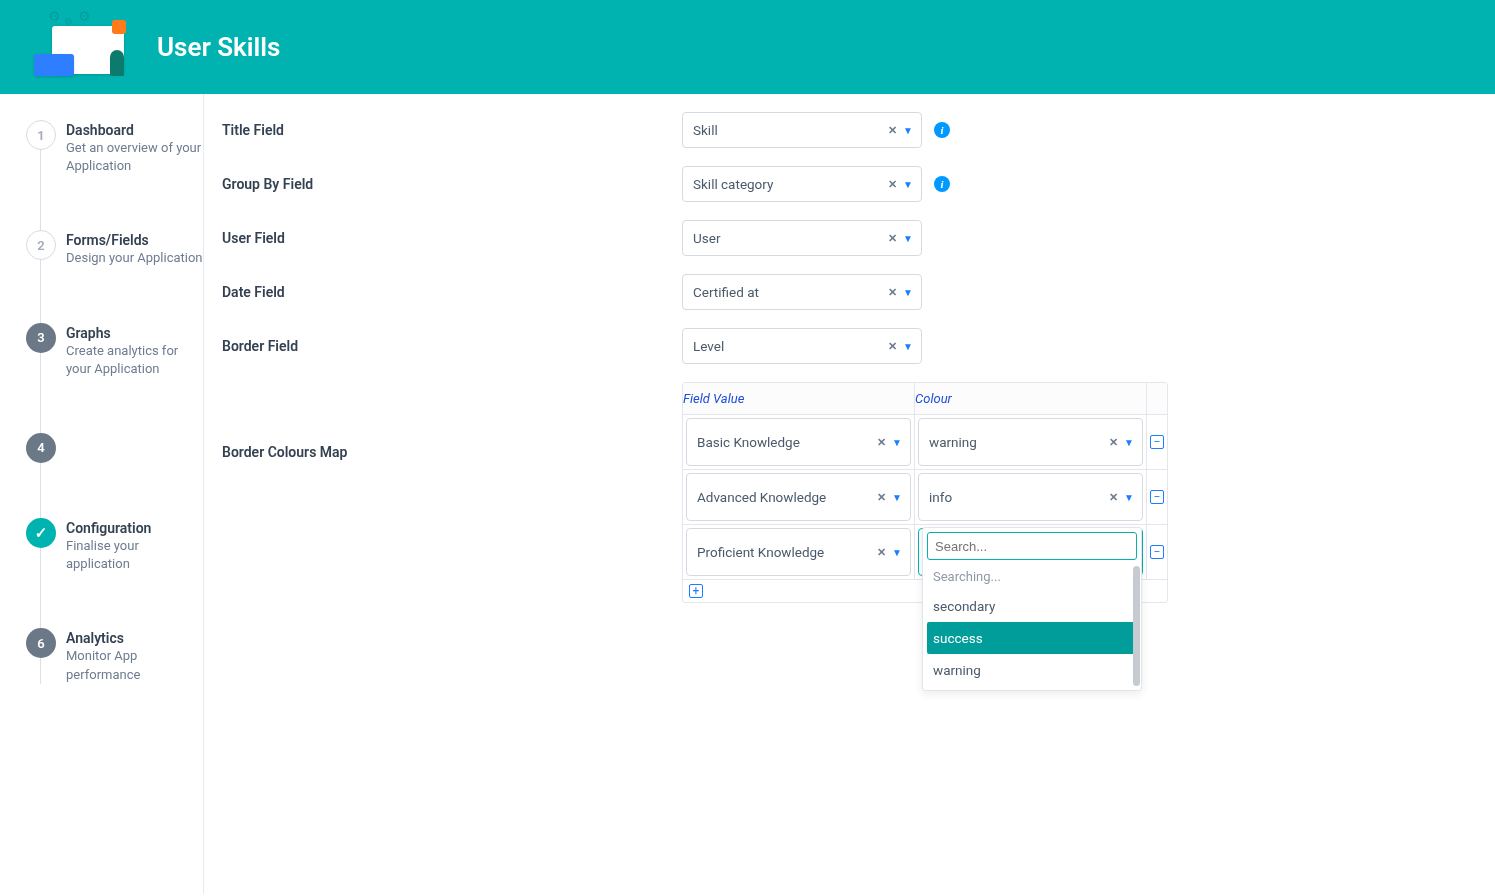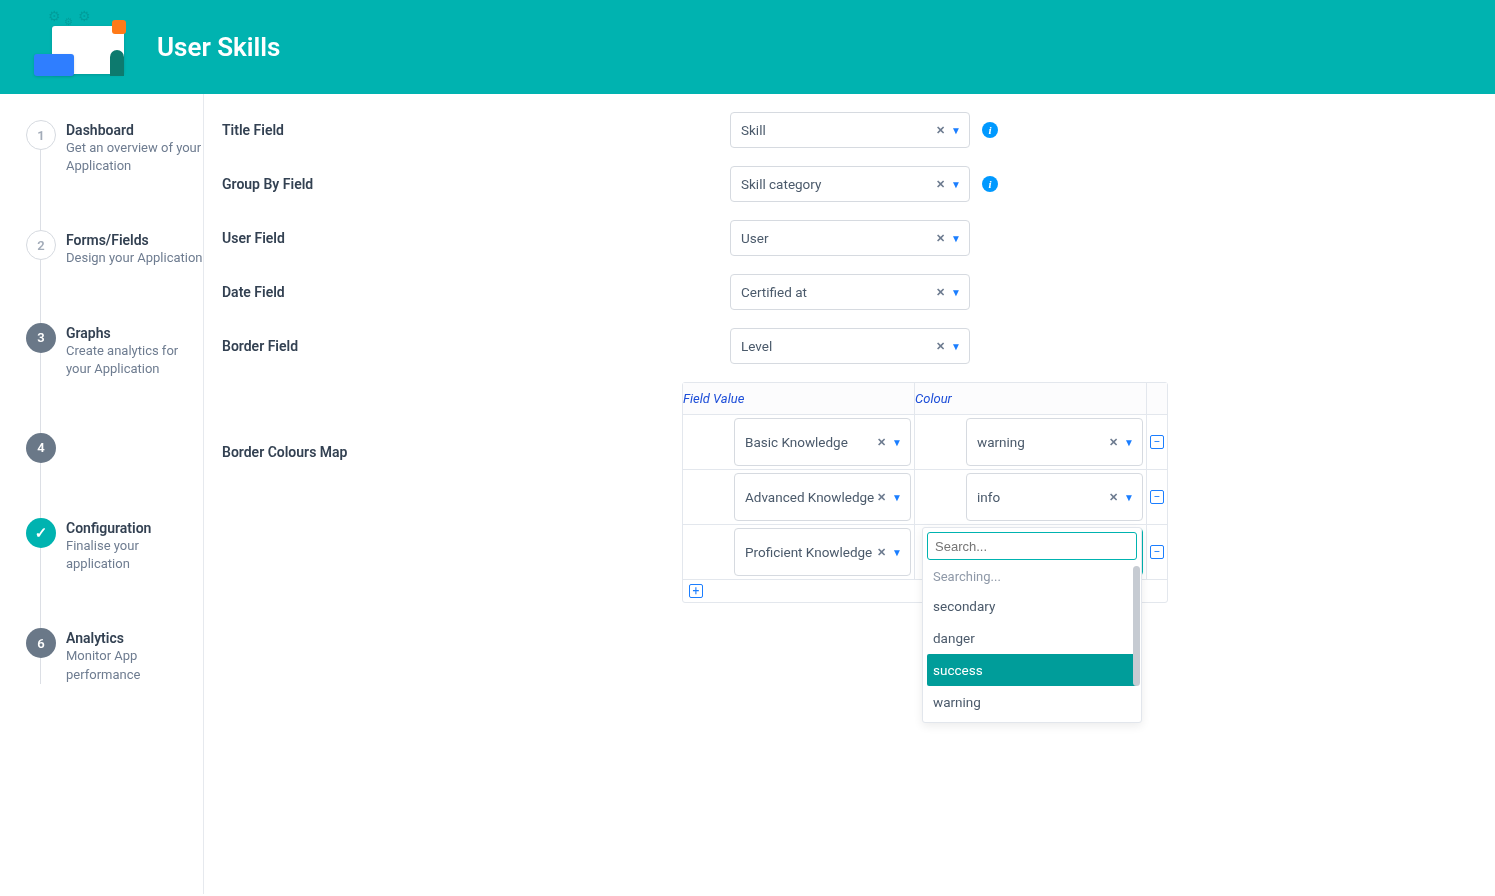--- a/index.html
+++ b/index.html
@@ -66,21 +66,20 @@
   .select {
     width: 240px; height: 36px;
     border: 1px solid #d6dae0;
     border-radius: 4px;
     display: flex; align-items: center;
     padding: 0 8px 0 10px;
     background: #fff;
     font-size: 13.5px;
     color: #4b5a6b;
     justify-content: space-between;
-    margin-left: 48px;
   }
   .select.focused { border-color: #00b3b0; }
   .select-text { flex: 1; color: #4b5a6b; }
   .select-icons { display: flex; align-items: center; gap: 6px; }
   .select-x { color: #6e7c90; font-size: 11px; cursor: pointer; font-weight: bold; }
   .select-chevron { color: #1b7eff; font-size: 10px; }
   .info-icon {
     width: 16px; height: 16px; border-radius: 50%;
     background: #0099ff; color: #fff;
     display: inline-flex; align-items: center; justify-content: center;
@@ -371,21 +370,20 @@
             <div class="add-row-btn">+</div>
           </div>
         </div>
       </div>
 
       <div class="dropdown-panel" id="dropdown-panel" style="left:700px; top:145px;">
         <input class="dropdown-search" placeholder="Search..." style="">
         <div class="dropdown-list" id="dropdown-list">
             <div class="dropdown-status">Searching...</div>
             <div class="dropdown-item">secondary</div>
-            <div class="dropdown-item">danger</div>
             <div class="dropdown-item selected">success</div>
             <div class="dropdown-item">warning</div>
           </div>
         <div class="dropdown-scrollbar-thumb"></div>
       </div>
     </div>
 
   </div>
 </div>
 

